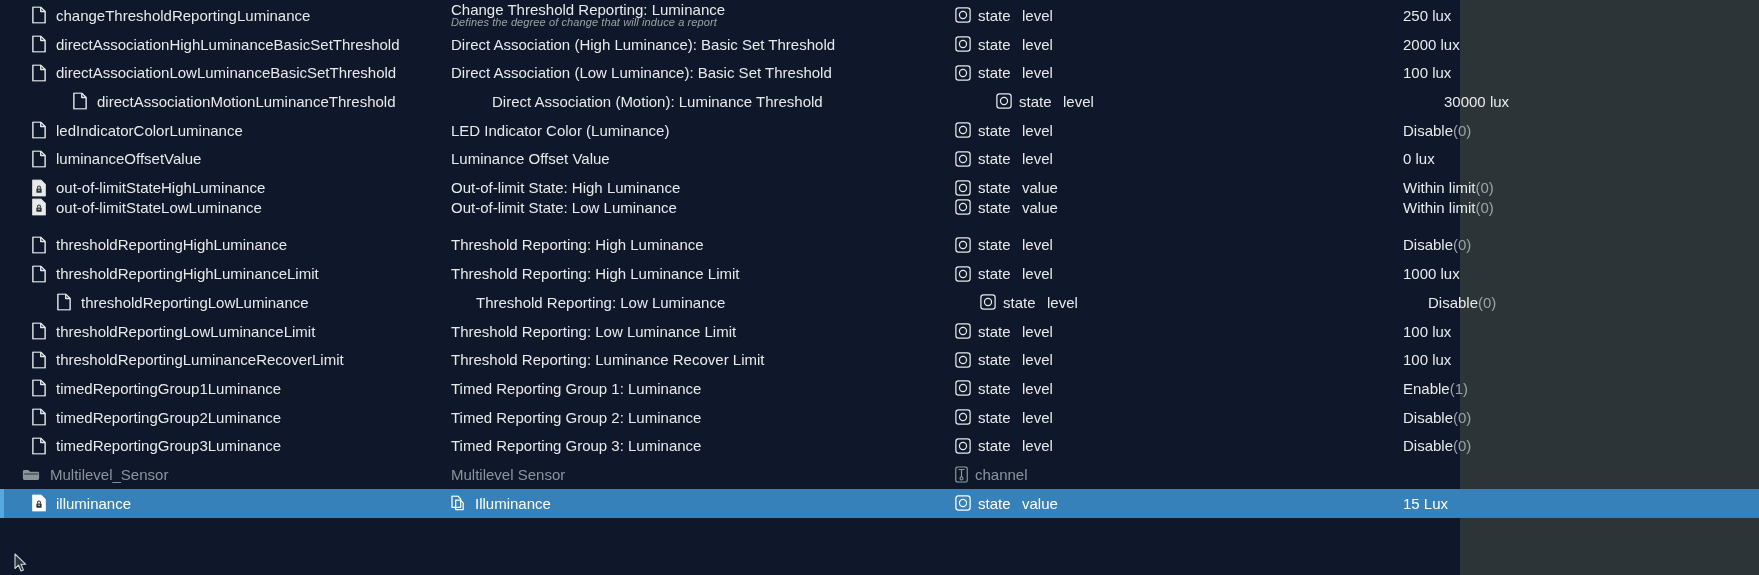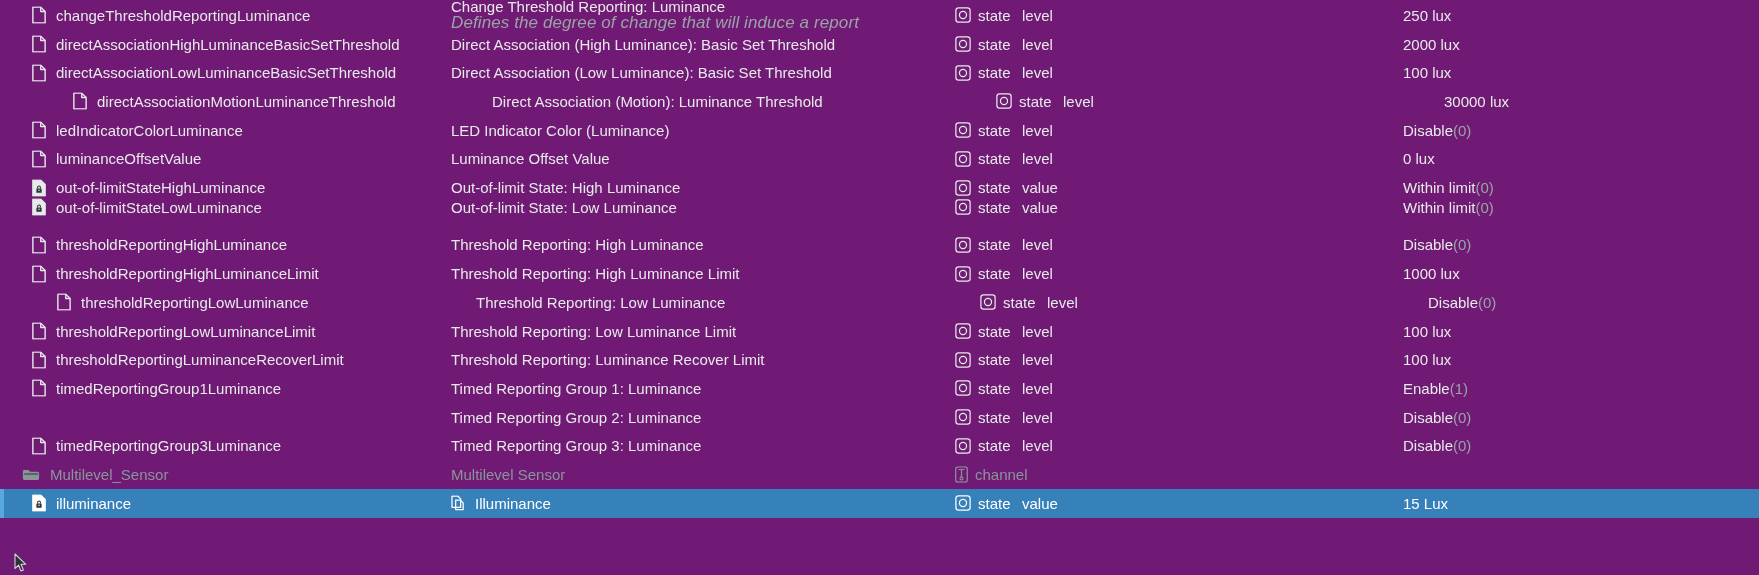--- a/index.html
+++ b/index.html
@@ -5,23 +5,23 @@
   * { box-sizing: border-box; margin: 0; padding: 0; }
   html, body {
     width: 1759px;
     height: 575px;
     background: #2d3437;
     font-family: "Liberation Sans", sans-serif;
     overflow: hidden;
   }
   #grid {
     position: relative;
-    width: 1759px;
+    width: 1460px;
     height: 575px;
-    background: #701a75;
+    background: #0f172a;
   }
   .row {
     position: relative;
     display: flex;
     align-items: center;
     height: 28.7px;
     width: 1759px;
     color: #e8eaea;
     font-size: 15px;
     line-height: 1;
@@ -59,21 +59,21 @@
     gap: 9px;
     white-space: nowrap;
   }
   .c-desc-stack {
     display: flex;
     flex-direction: column;
     gap: 0;
     justify-content: center;
   }
   .desc-sub {
-    font-size: 17px;
+    font-size: 11px;
     font-style: italic;
     color: #9aa3a6;
     letter-spacing: .1px;
   }
   .c-type {
     position: absolute;
     left: 955px;
     display: flex;
     align-items: center;
     gap: 7px;
@@ -452,20 +452,28 @@
           <svg width="16" height="16" viewBox="0 0 18 18">
             <use href="#sym-state"></use>
           </svg>
         </span>
         <span>state</span>
       </span>
       <span class="c-prop">level</span>
       <span class="c-value"><span>Enable</span><span class="dim">(1)</span></span>
     </div>
     <div class="row" style="position: absolute; top: 402.8px; left: 0px;">
+      <span class="c-name">
+        <span class="ico ">
+          <svg width="14" height="18" viewBox="0 0 16 20">
+            <use href="#sym-document"></use>
+          </svg>
+        </span>
+        <span>timedReportingGroup2Luminance</span>
+      </span>
       <span class="c-desc">
         <span class="c-desc-stack">
           <span>Timed Reporting Group 2: Luminance</span>
         </span>
       </span>
       <span class="c-type">
         <span class="ico ">
           <svg width="16" height="16" viewBox="0 0 18 18">
             <use href="#sym-state"></use>
           </svg>

